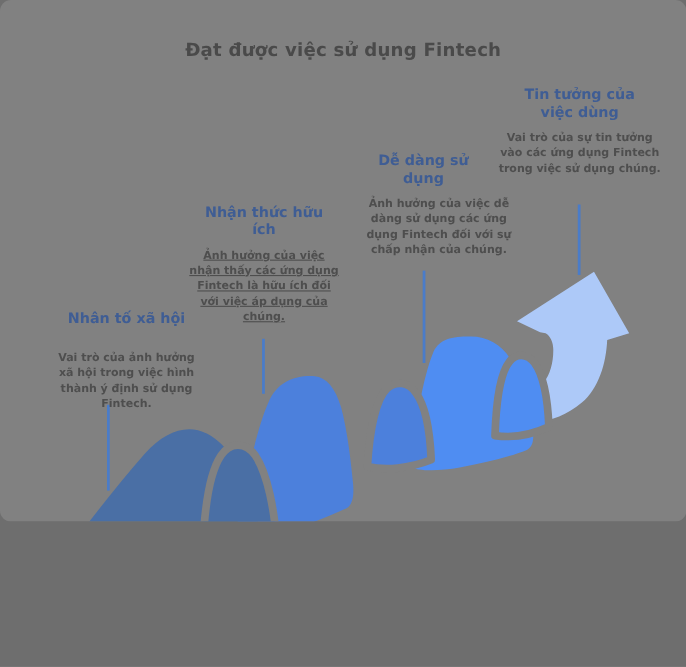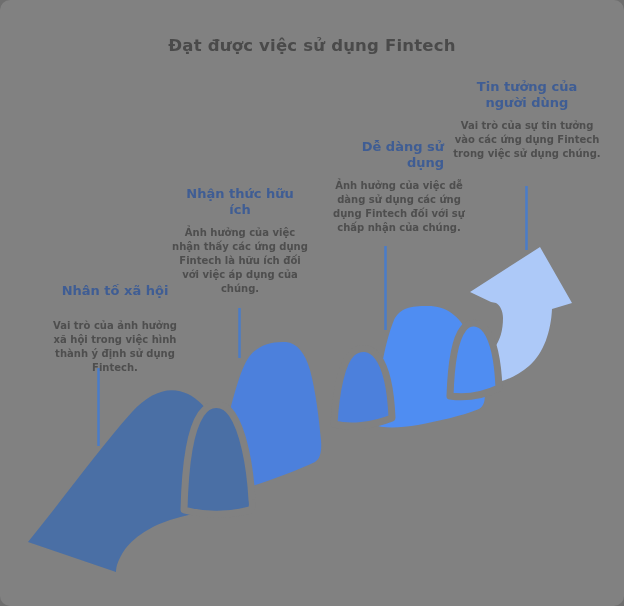--- a/index.html
+++ b/index.html
@@ -1,37 +1,37 @@
 <!DOCTYPE html>
 <html><head>
 <meta charset="utf-8">
 <style>
   html,body{margin:0;padding:0;background:#6e6e6e;}
   #stage-canvas{
-    position:relative;width:624px;height:606px;overflow:hidden;
+    position:relative;width:624px;height:474px;overflow:hidden;
     background:#818181;border-radius:10px;
     font-family:"DejaVu Sans","Liberation Sans",sans-serif;
   }
   #ribbon-svg{position:absolute;left:0;top:0;}
   .title{
     position:absolute;top:36px;left:0;width:624px;text-align:center;
     font-size:16.5px;font-weight:bold;color:#4a4a4a;letter-spacing:.2px;
   }
   .stage{position:absolute;width:160px;text-align:center;}
   .stage h3{
     margin:0 auto 7px auto;font-size:13px;line-height:1.25;
     font-weight:bold;color:#3f5d94;
   }
   .stage p{
     margin:0 auto;font-size:10px;line-height:1.4;
     font-weight:bold;color:#4e4e4e;
   }
   #stage-1{left:35px;top:283px;}  #stage-1 h3{max-width:142px;} #stage-1 p{max-width:136px;margin-top:20px;}
-  #stage-2{left:160px;top:186px;} #stage-2 h3{max-width:128px;} #stage-2 p{max-width:140px;}
-  #stage-3{left:305px;top:139px;} #stage-3 h3{max-width:118px;text-align:right;} #stage-3 p{max-width:146px;margin-left:28px;}
+  #stage-2{left:160px;top:186px;} #stage-2 h3{max-width:128px;} #stage-2 p{max-width:140px;text-decoration:underline;}
+  #stage-3{left:305px;top:139px;} #stage-3 h3{max-width:118px;} #stage-3 p{max-width:146px;margin-left:28px;}
   #stage-4{left:447px;top:79px;}  #stage-4 h3{max-width:126px;} #stage-4 p{max-width:150px;text-align:center;}
 </style>
 </head>
 <body>
 
 <div id="stage-canvas">
 
   <svg id="ribbon-svg" width="624" height="606" viewBox="0 0 624 606">
 
     <line x1="98.5" y1="368" x2="98.5" y2="446" stroke-width="2.5" stroke="#4a7cc9"></line>
@@ -108,17 +108,17 @@
     <h3>Nhận thức hữu ích</h3>
     <p>Ảnh hưởng của việc nhận thấy các ứng dụng Fintech là hữu ích đối với việc áp dụng của chúng.</p>
   </div>
 
   <div class="stage" id="stage-3">
     <h3>Dễ dàng sử dụng</h3>
     <p>Ảnh hưởng của việc dễ dàng sử dụng các ứng dụng Fintech đối với sự chấp nhận của chúng.</p>
   </div>
 
   <div class="stage" id="stage-4">
-    <h3>Tin tưởng của người dùng</h3>
+    <h3>Tin tưởng của việc dùng</h3>
     <p>Vai trò của sự tin tưởng vào các ứng dụng Fintech trong việc sử dụng chúng.</p>
   </div>
 
 </div>
 
 </body></html>

